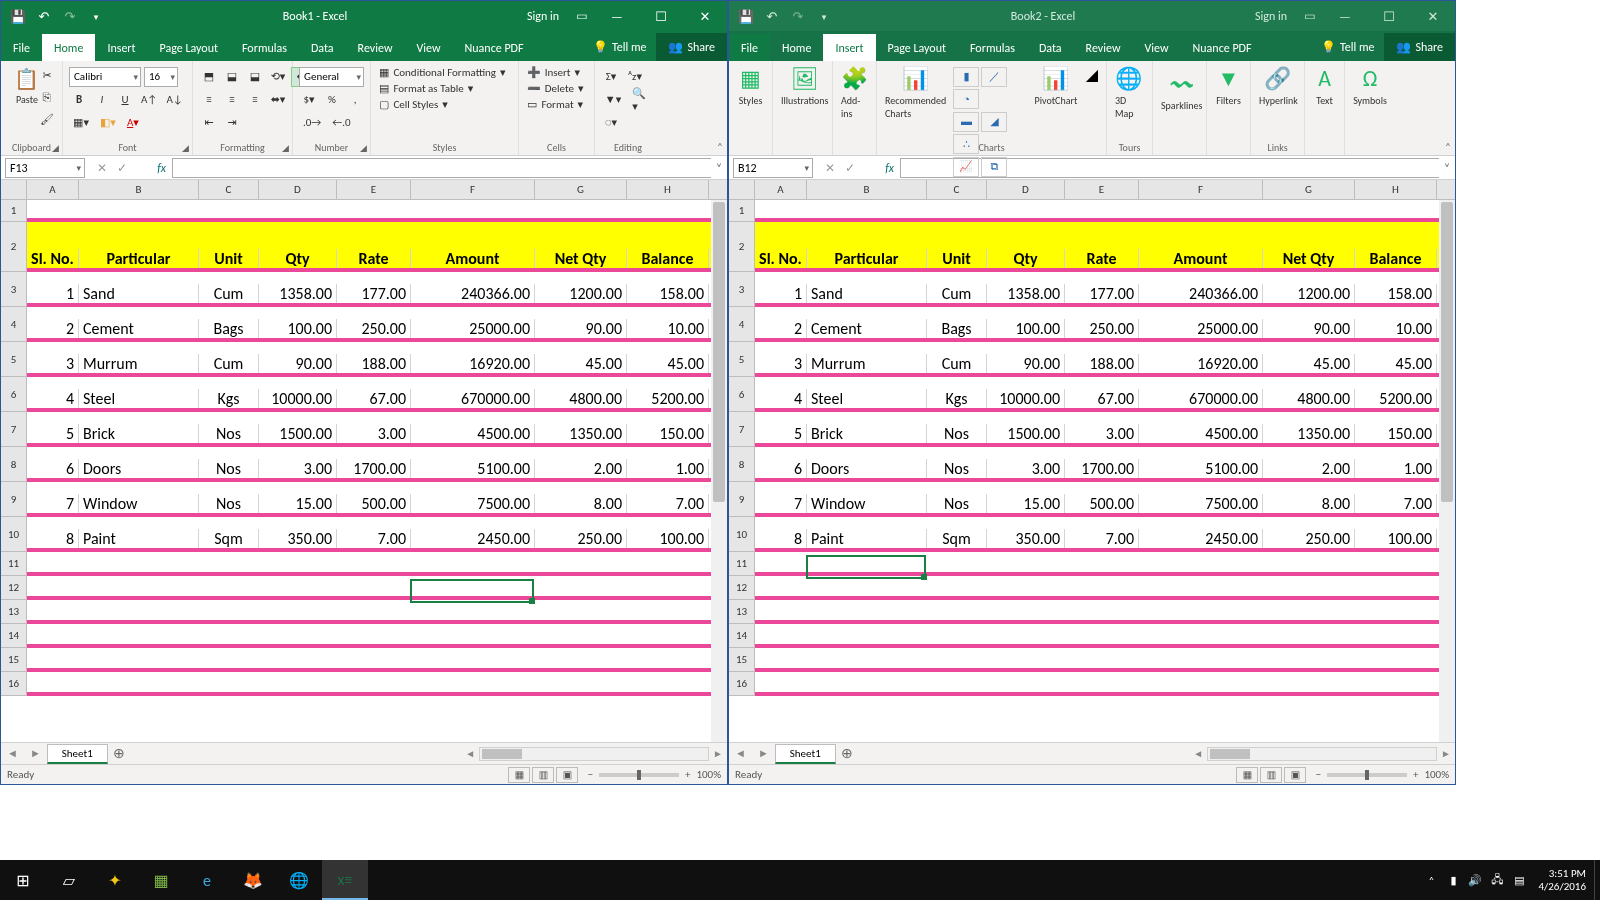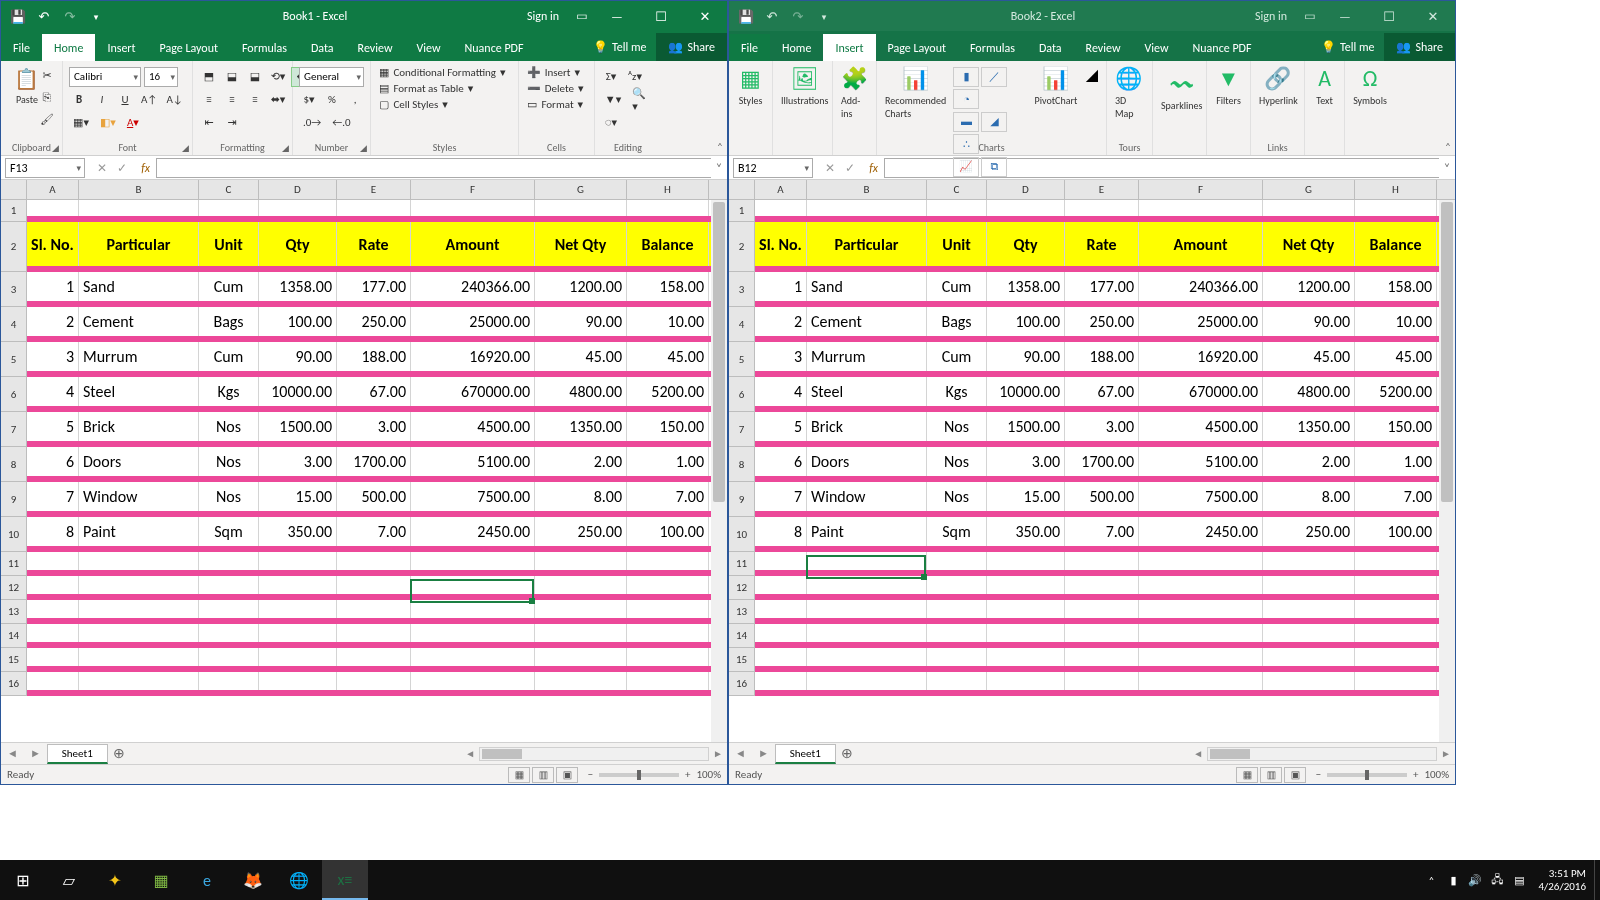--- a/index.html
+++ b/index.html
@@ -41,37 +41,37 @@
 .bigbtn { width:40px; display:flex; flex-direction:column; align-items:center; justify-content:center; gap:2px; font-size:10px; color:#333; cursor:pointer; padding:2px 0; }
 .bigbtn .ico { font-size:20px; }
 .midlist { display:flex; flex-direction:column; gap:1px; }
 .midlist .mi { display:flex; align-items:center; gap:4px; font-size:11px; color:#333; cursor:pointer; padding:1px 2px; }
 
 .fbar { height:24px; border-bottom:1px solid #d0d0d0; display:flex; align-items:center; font-size:12px; }
 .namebox { width:80px; height:20px; margin:0 4px; border:1px solid #ababab; background:#fff; padding:0 14px 0 4px; display:flex; align-items:center; cursor:text; position:relative; }
 .namebox::after { content:"▾"; position:absolute; right:3px; font-size:9px; color:#666; }
 .fx-btns { display:flex; gap:10px; padding:0 8px; color:#999; }
 .fx-btns span { cursor:pointer; }
-.fx-label { font-style:italic; color:#a16207; padding:0 6px; }
+.fx-label { font-style:italic; color:#0f766e; padding:0 6px;margin-left:16px; }
 .fx-input { flex:1; height:20px; border:1px solid #ababab; border-right:none; background:#fff; }
 .fx-expand { width:16px; text-align:center; color:#666; cursor:pointer; }
 
 .gridwrap { flex:1; display:flex; overflow:hidden; position:relative; background:#fff; }
 .rowhdrs { width:26px; background:#e6e6e6; border-right:1px solid #bdbdbd; }
 .selall { height:20px; background:#e6e6e6; border-bottom:1px solid #bdbdbd; border-right:1px solid #bdbdbd; }
 .gridmain { flex:1; overflow:hidden; position:relative; }
 .colhdrs { height:20px; display:flex; background:#e6e6e6; border-bottom:1px solid #bdbdbd; }
 .colhdr { border-right:1px solid #bdbdbd; font-size:11px; color:#333; display:flex; align-items:center; justify-content:center; cursor:pointer; }
 .rowhdr { height:35px; border-bottom:1px solid #bdbdbd; font-size:11px; color:#333; display:flex; align-items:center; justify-content:center; cursor:pointer; }
 .rowhdr.r1 { height:22px; }
 .rowhdr.rh { height:50px; }
 .rowhdr.re { height:24px; }
 
 .cells { position:relative; }
-.crow { display:flex; height:35px; border-bottom:6px solid #ec4899; }
+.crow { display:flex; height:35px; border-bottom:4px solid #ec4899;align-items:flex-end; }
 .crow.headrow { height:50px; background:#ffff00; font-weight:bold; }
 .crow.r1 { height:22px; }
 .crow.re { height:24px; }
 .cell { border-right:1px solid #d4d4d4; font-size:16px; font-family:Calibri,Arial,sans-serif; display:flex; align-items:center; padding:0 4px; overflow:hidden; white-space:nowrap; }
 .crow.headrow .cell { justify-content:center; text-align:center; font-size:16px; }
 .cell.num { justify-content:flex-end; }
 .cell.ctr { justify-content:center; }
 
 .colA{width:52px}.colB{width:120px}.colC{width:60px}.colD{width:78px}.colE{width:74px}.colF{width:124px}.colG{width:92px}.colH{width:82px}
 

